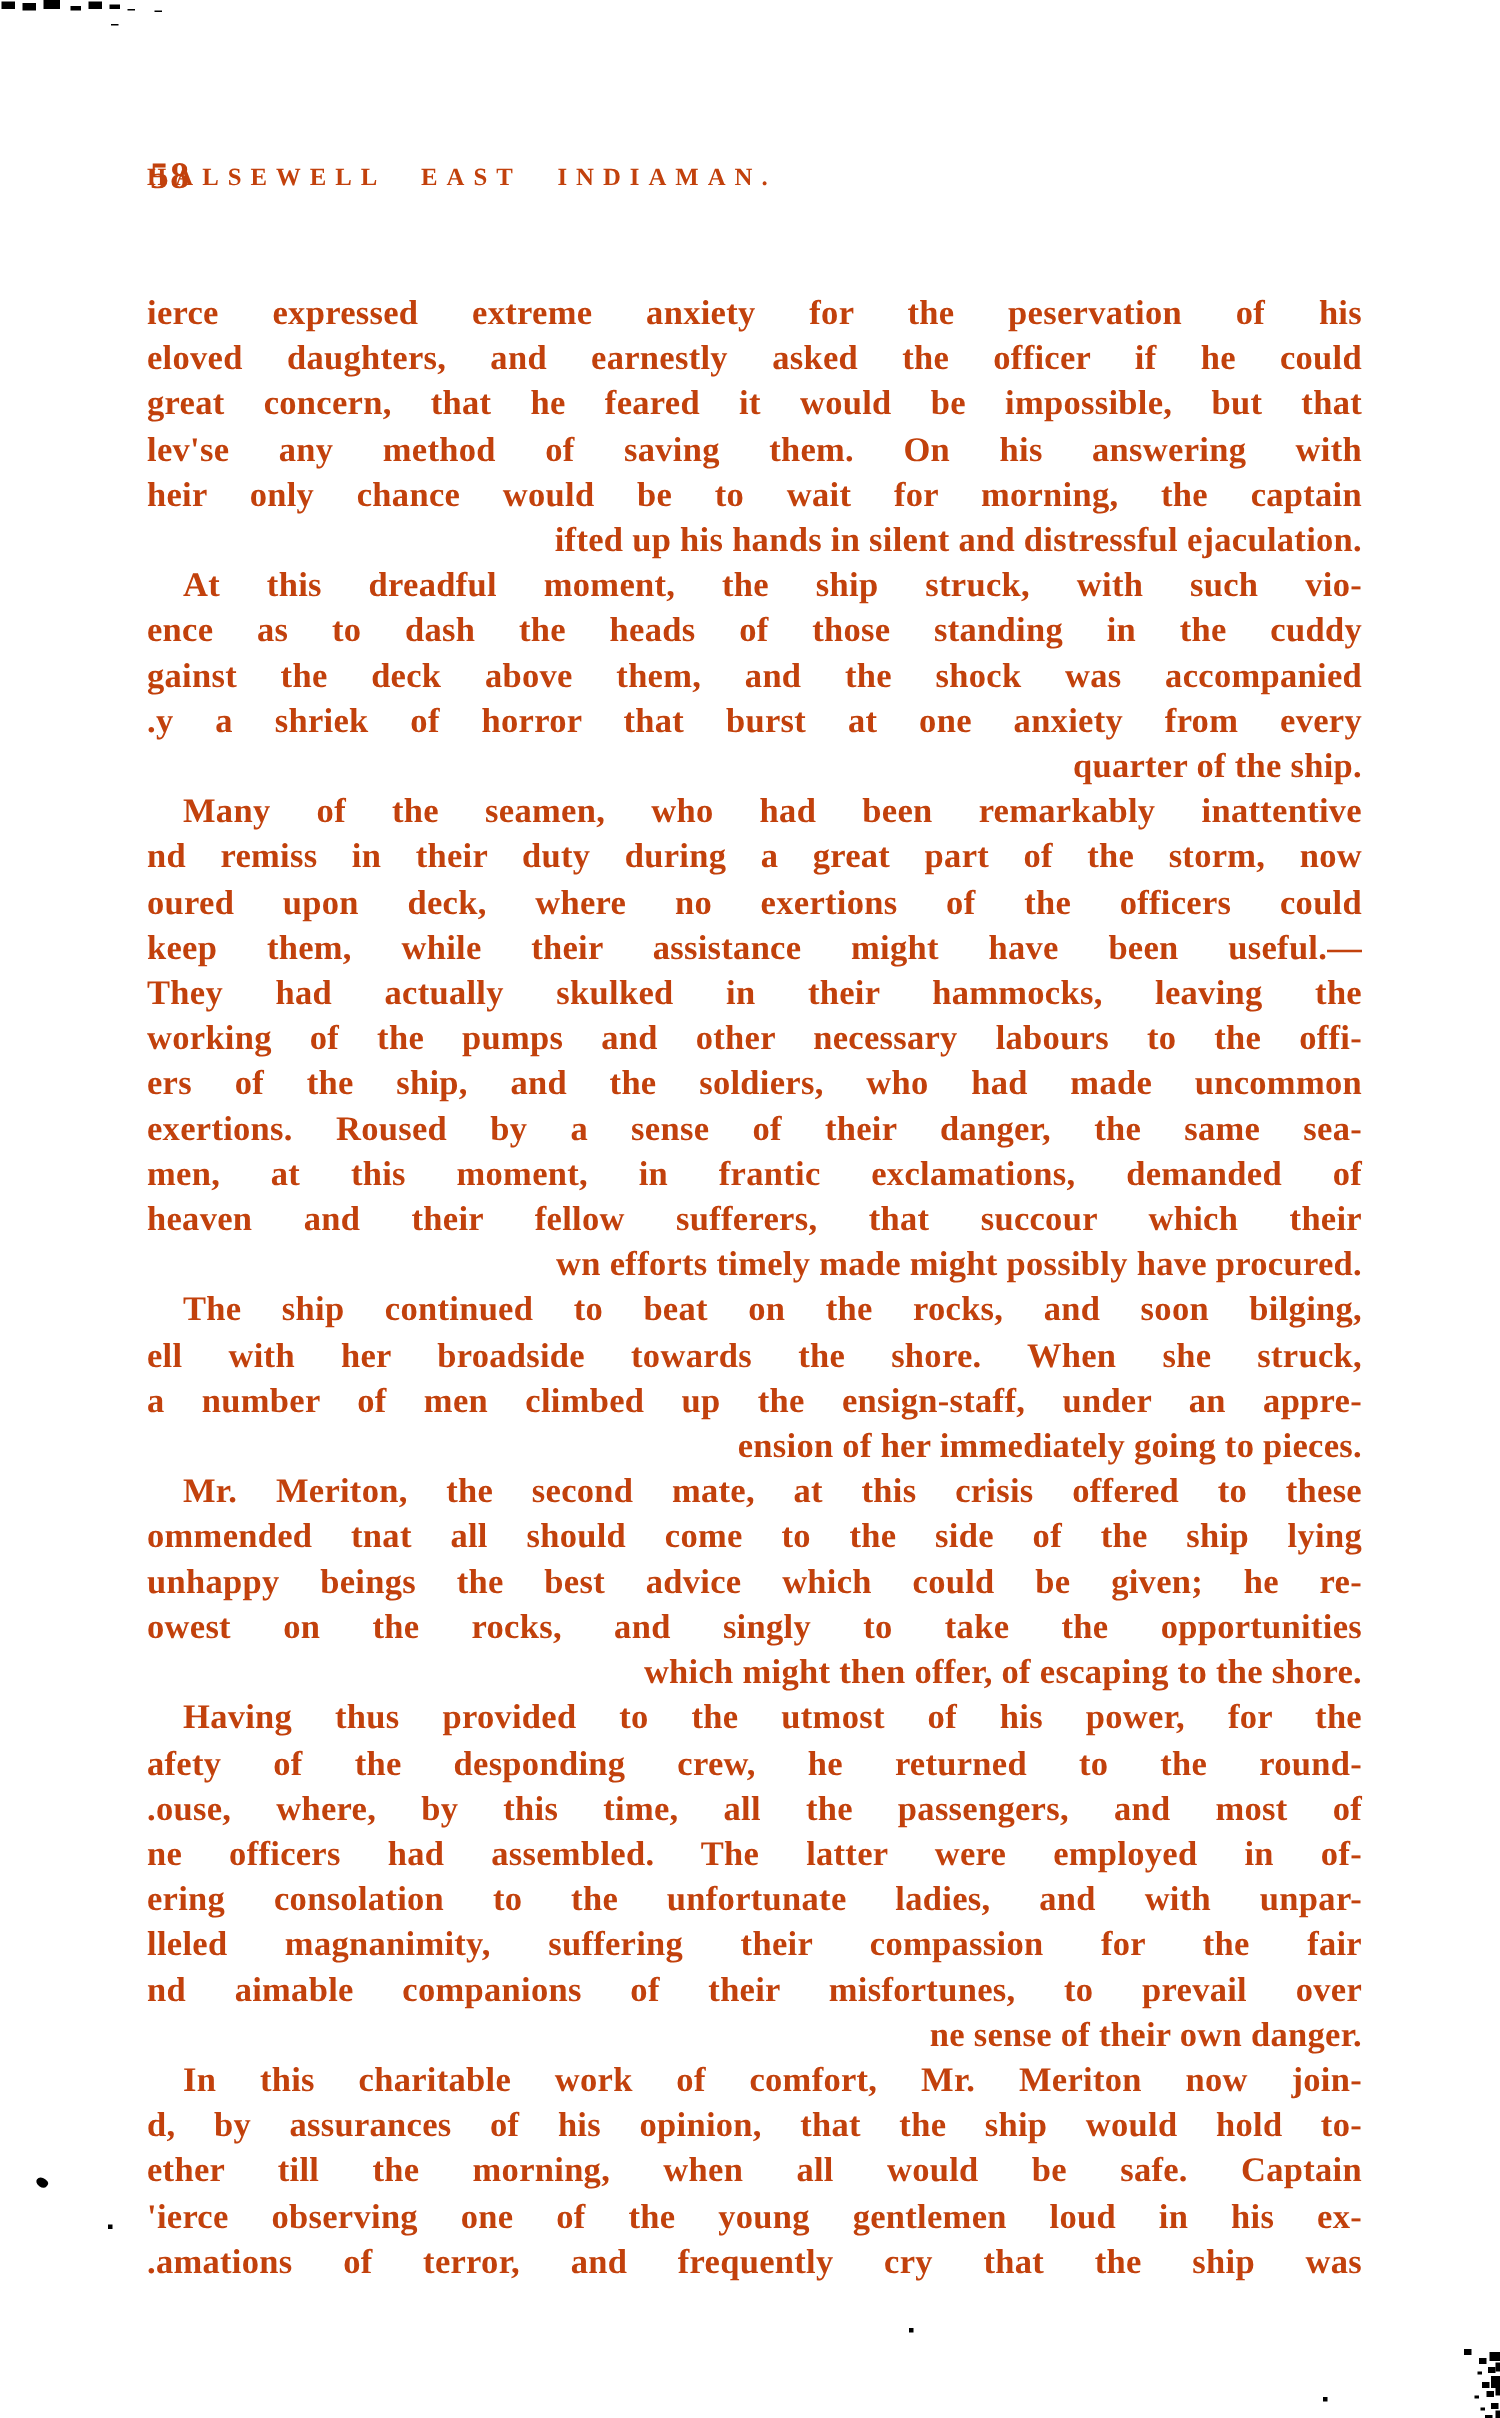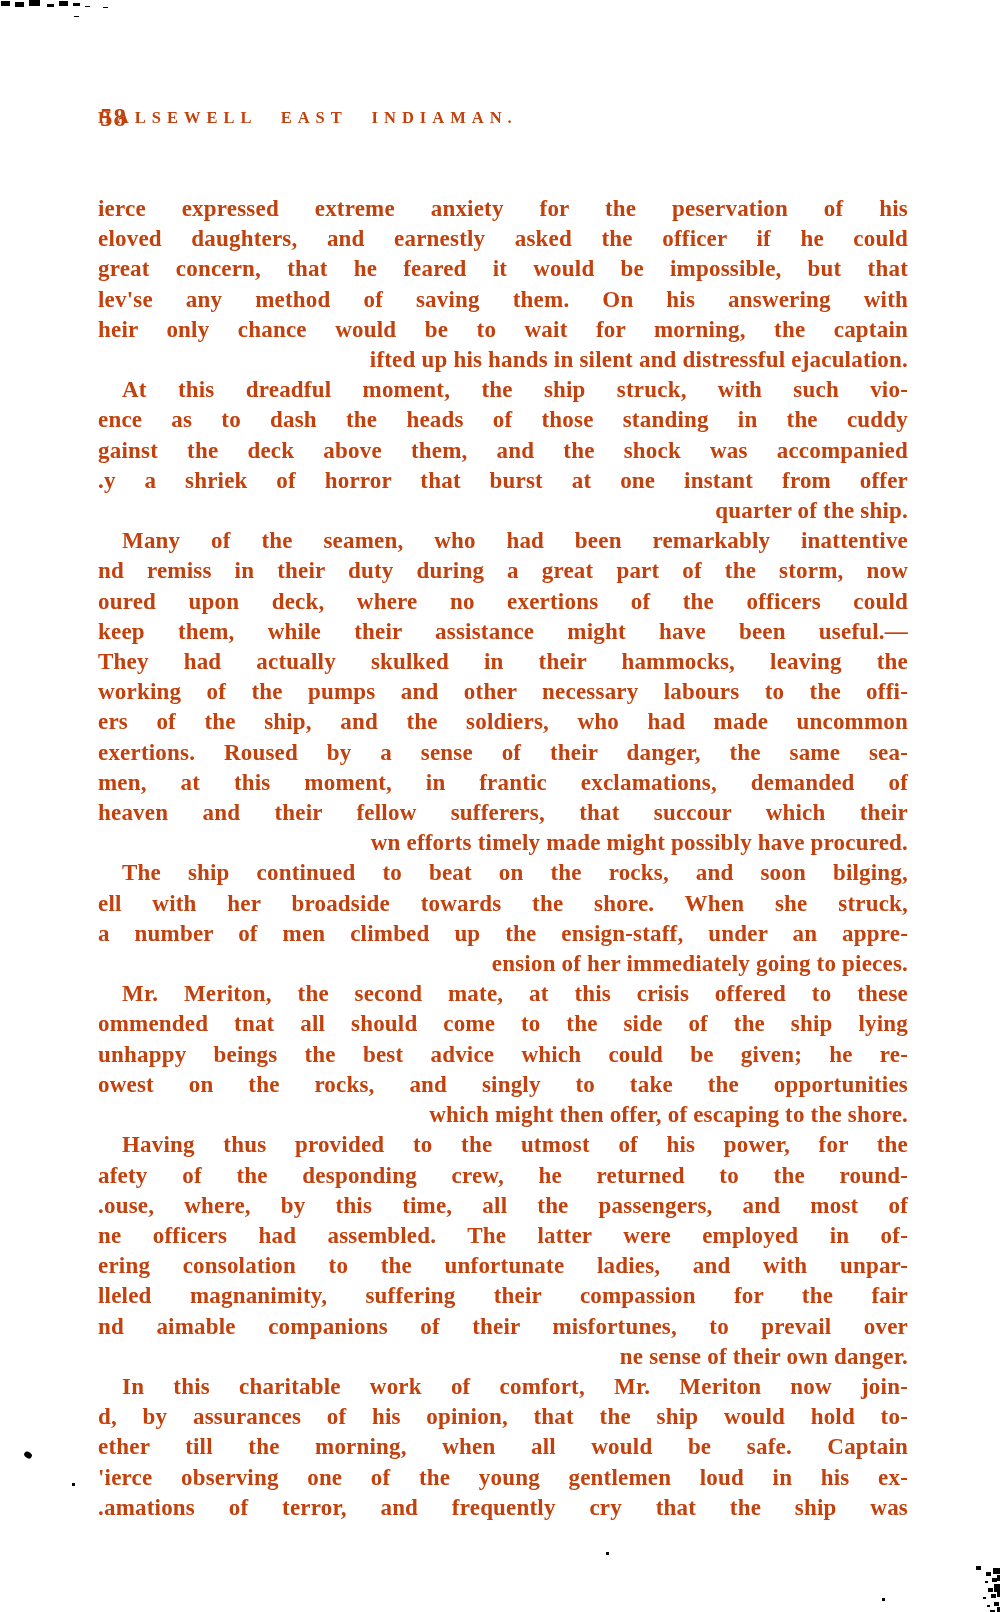--- a/index.html
+++ b/index.html
@@ -82,21 +82,21 @@
         <div class="line j">eloved daughters, and earnestly asked the officer if he could</div>
         <div class="line j">great concern, that he feared it would be impossible, but that</div>
         <div class="line j">lev'se any method of saving them.  On his answering with</div>
         <div class="line j">heir only chance would be to wait for morning, the captain</div>
         <div class="line">ifted up his hands in silent and distressful ejaculation.</div>
       </div>
       <div>
         <div class="line j ind">At this dreadful moment, the ship struck, with such vio-</div>
         <div class="line j">ence as to dash the heads of those standing in the cuddy</div>
         <div class="line j">gainst the deck above them, and the shock was accompanied</div>
-        <div class="line j">.y a shriek of horror that burst at one instant from offer</div>
+        <div class="line j">.y a shriek of horror that burst at one anxiety from every</div>
         <div class="line">quarter of the ship.</div>
       </div>
       <div>
         <div class="line j ind">Many of the seamen, who had been remarkably inattentive</div>
         <div class="line j">nd remiss in their duty during a great part of the storm, now</div>
         <div class="line j">oured upon deck, where no exertions of the officers could</div>
         <div class="line j">keep them, while their assistance might have been useful.—</div>
         <div class="line j">They had actually skulked in their hammocks, leaving the</div>
         <div class="line j">working of the pumps and other necessary labours to the offi-</div>
         <div class="line j">ers of the ship, and the soldiers, who had made uncommon</div>

